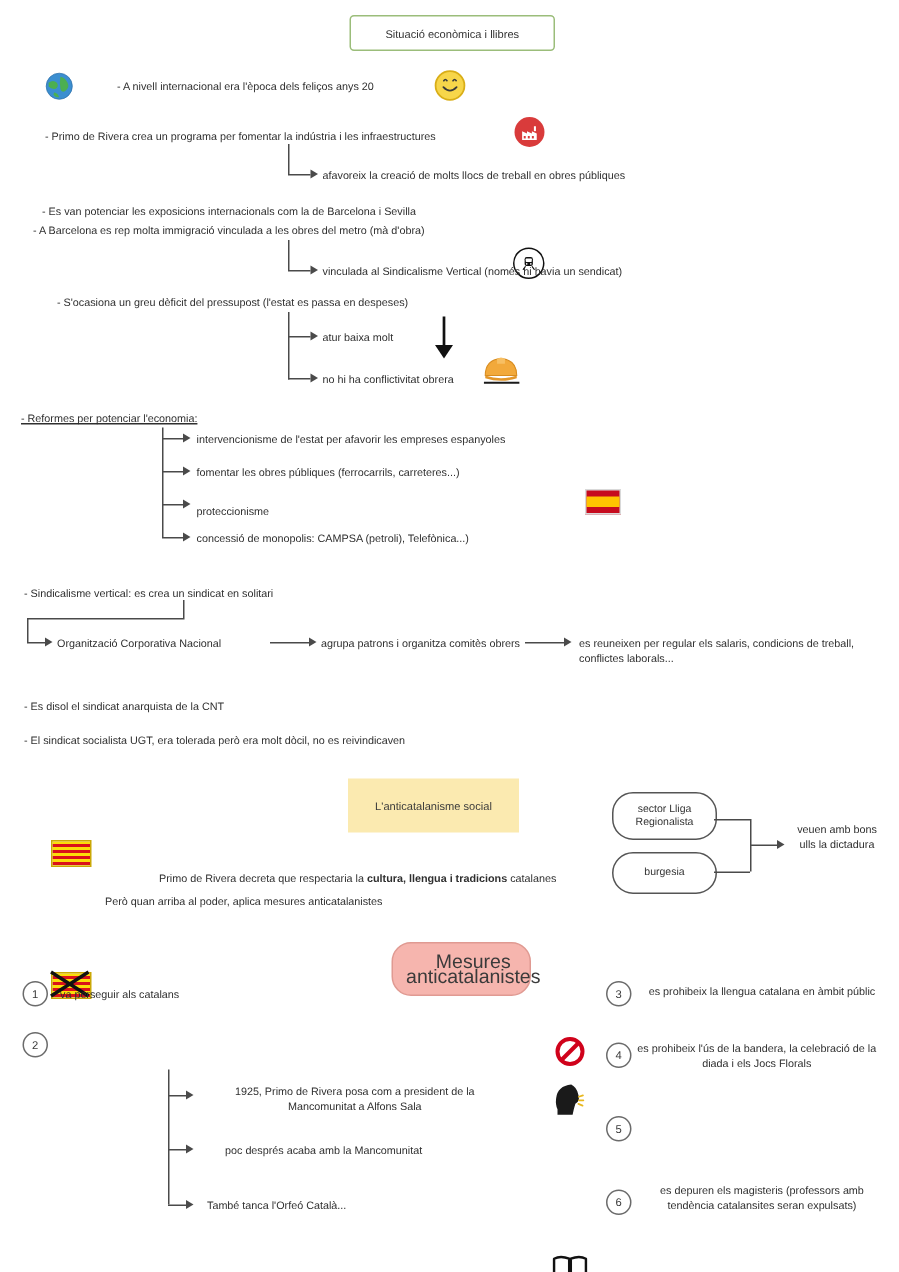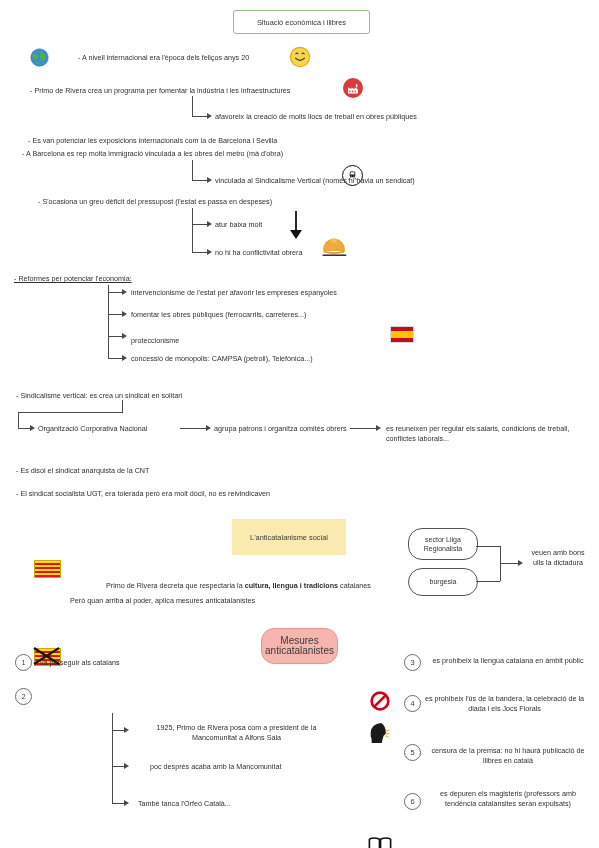--- a/index.html
+++ b/index.html
@@ -25,22 +25,22 @@
     border:1px solid #9bbd7a;border-radius:3px;background:#fff;
     font-size:7.4px;color:#333;display:flex;align-items:center;justify-content:center;
     text-align:center;
   }
   .yellowbox{
     background:#fbeab0;font-size:7.4px;color:#3a3a3a;
     display:flex;align-items:center;justify-content:center;text-align:center;
   }
   .pinkbox{
     background:#f6b5ae;border:1px solid #e09a92;border-radius:13px;
-    font-size:10px;color:#3a3a3a;display:flex;align-items:center;justify-content:center;
-    text-align:center;line-height:10px;
+    font-size:13px;color:#3a3a3a;display:flex;align-items:center;justify-content:center;
+    text-align:center;line-height:10px;padding-left:16px;
   }
   .pillbox{
     border:1px solid #555;border-radius:14px;background:#fff;
     font-size:7px;color:#333;display:flex;align-items:center;justify-content:center;
     text-align:center;line-height:9.5px;
   }
 
   
   .vline{background:#4a4a4a;width:1px;}
   .hline{background:#4a4a4a;height:1px;}
@@ -280,18 +280,17 @@
   <div class="abs numcircle" style="left:404px;top:695px;">4</div>
   <div class="abs txt-wrap ctr" style="left:422px;top:694px;width:165px;">es prohibeix l'ús de la bandera, la celebració de la diada i els Jocs Florals</div>
 
   <div class="abs book" style="left:368px;top:742px;">
     <svg width="24" height="18" viewBox="0 0 26 20">
       <path d="M1.2 3.5 Q6 1 12.4 3.5 L12.4 18 Q6 15.5 1.2 18 Z" fill="#fff" stroke="#111" stroke-width="1.8" stroke-linejoin="round"></path>
       <path d="M24.8 3.5 Q20 1 13.6 3.5 L13.6 18 Q20 15.5 24.8 18 Z" fill="#fff" stroke="#111" stroke-width="1.8" stroke-linejoin="round"></path>
     </svg>
   </div>
   <div class="abs numcircle" style="left:404px;top:744px;">5</div>
-  <div class="abs txt-wrap ctr" style="left:428px;top:746px;width:160px;">censura de la premsa: no hi haurà publicació de llibres en català</div>
 
   <div class="abs numcircle" style="left:404px;top:793px;">6</div>
   <div class="abs txt-wrap ctr" style="left:428px;top:789px;width:160px;">es depuren els magisteris (professors amb tendència catalansites seran expulsats)</div>
 
 </div>
 
 </body></html>

